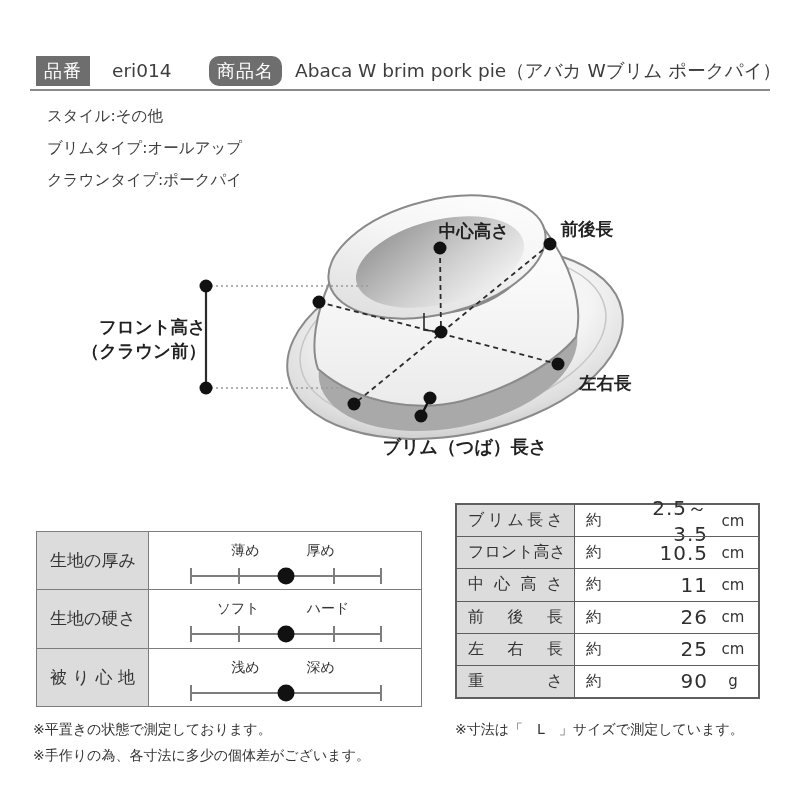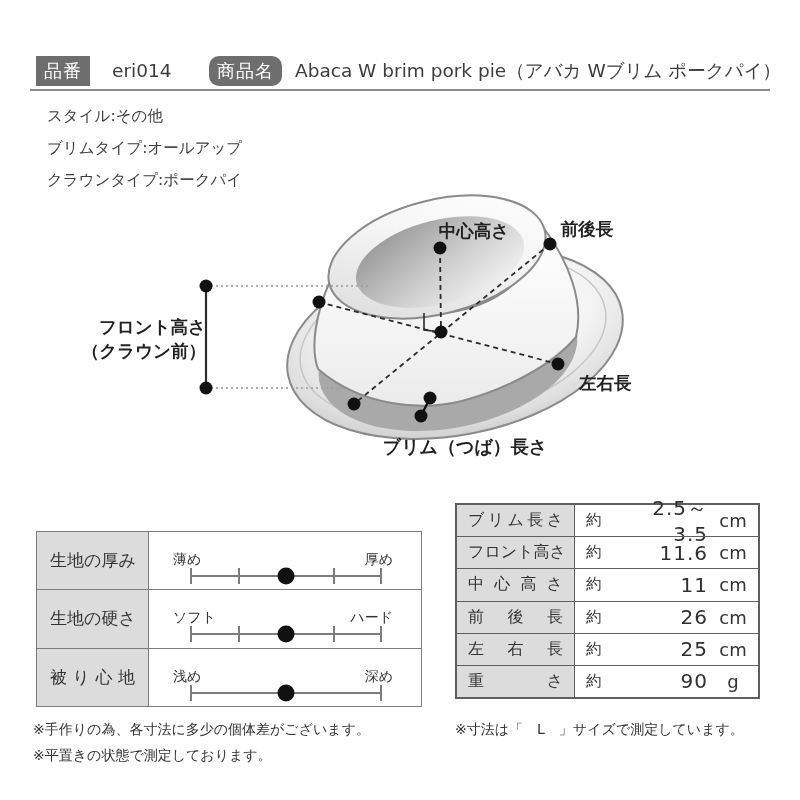--- a/index.html
+++ b/index.html
@@ -20,39 +20,39 @@
   svg text{font-family:"DejaVu Sans","Liberation Sans",sans-serif;font-weight:600;fill:#222;}
 
   
   .attr-table{left:36px;top:531px;width:386px;height:176px;border:1.5px solid #7d7d7d;
               display:flex;flex-direction:column;box-sizing:border-box;background:#fff;}
   .attr-row{flex:1;display:flex;border-top:1.5px solid #7d7d7d;min-height:0;}
   .attr-row:first-child{border-top:none;}
   .attr-label{width:112px;flex:0 0 112px;background:#dcdcdc;border-right:1.5px solid #7d7d7d;
               font-size:17px;color:#333;padding:0 13px;box-sizing:border-box;}
   .attr-slider{flex:1;position:relative;}
-  .sl-labels{position:absolute;left:24px;right:28px;top:19px;display:flex;
-             justify-content:space-between;font-size:14px;color:#333;gap:47px;}
+  .sl-labels{position:absolute;left:24px;right:28px;top:10px;display:flex;
+             justify-content:center;font-size:14px;color:#333;gap:47px;}
   .sl-track{position:absolute;left:42px;right:40px;top:36px;height:16px;}
   .sl-line{position:absolute;left:0;right:0;top:7px;height:2px;background:#7d7d7d;}
   .sl-tick{position:absolute;top:0;bottom:0;width:2px;background:#7d7d7d;transform:translateX(-50%);}
   .sl-dot{position:absolute;width:17px;height:17px;border-radius:50%;background:#111;
           top:8px;transform:translate(-50%,-50%);}
 
   
   .meas-table{left:455px;top:503px;width:305px;height:196px;border:2px solid #5f5f5f;
               display:flex;flex-direction:column;box-sizing:border-box;background:#fff;}
   .m-row{flex:1;display:flex;border-top:1.5px solid #5f5f5f;min-height:0;}
   .m-row:first-child{border-top:none;}
   .m-label{width:118px;flex:0 0 118px;background:#dcdcdc;border-right:1.5px solid #5f5f5f;
            font-size:16px;color:#333;padding:0 11px;box-sizing:border-box;}
   .m-cell{flex:1;display:flex;align-items:center;}
   .m-approx{flex:0 0 34px;padding-left:11px;font-size:15.5px;color:#333;}
   .m-value{flex:1;text-align:right;font-size:20px;color:#2f2f2f;letter-spacing:1px;}
-  .m-unit{flex:0 0 50px;text-align:center;font-size:18px;color:#333;}
+  .m-unit{flex:0 0 50px;text-align:center;font-size:15px;color:#333;}
 
   
   .jchar{display:flex;justify-content:space-between;align-items:center;height:100%;}
 
   
   .note{font-size:14px;color:#333;line-height:26px;white-space:nowrap;}
 </style>
 </head>
 <body>
 
@@ -233,21 +233,21 @@
     <div class="m-label jchar">
         <span>フ</span>
         <span>ロ</span>
         <span>ン</span>
         <span>ト</span>
         <span>高</span>
         <span>さ</span>
       </div>
     <div class="m-cell">
       <span class="m-approx">約</span>
-      <span class="m-value">11.6</span>
+      <span class="m-value">10.5</span>
       <span class="m-unit">cm</span>
     </div>
   </div>
 
   <div class="m-row">
     <div class="m-label jchar">
         <span>中</span>
         <span>心</span>
         <span>高</span>
         <span>さ</span>
@@ -293,16 +293,16 @@
     <div class="m-cell">
       <span class="m-approx">約</span>
       <span class="m-value">90</span>
       <span class="m-unit">g</span>
     </div>
   </div>
 
 </div>
 
 <div class="abs note" style="left:33px;top:716px;">
+  <div>※平置きの状態で測定しております。</div>
   <div>※手作りの為、各寸法に多少の個体差がございます。</div>
-  <div>※平置きの状態で測定しております。</div>
 </div>
 <div class="abs note" style="left:455px;top:716px;">※寸法は「　L　」サイズで測定しています。</div>
 
 </body></html>

